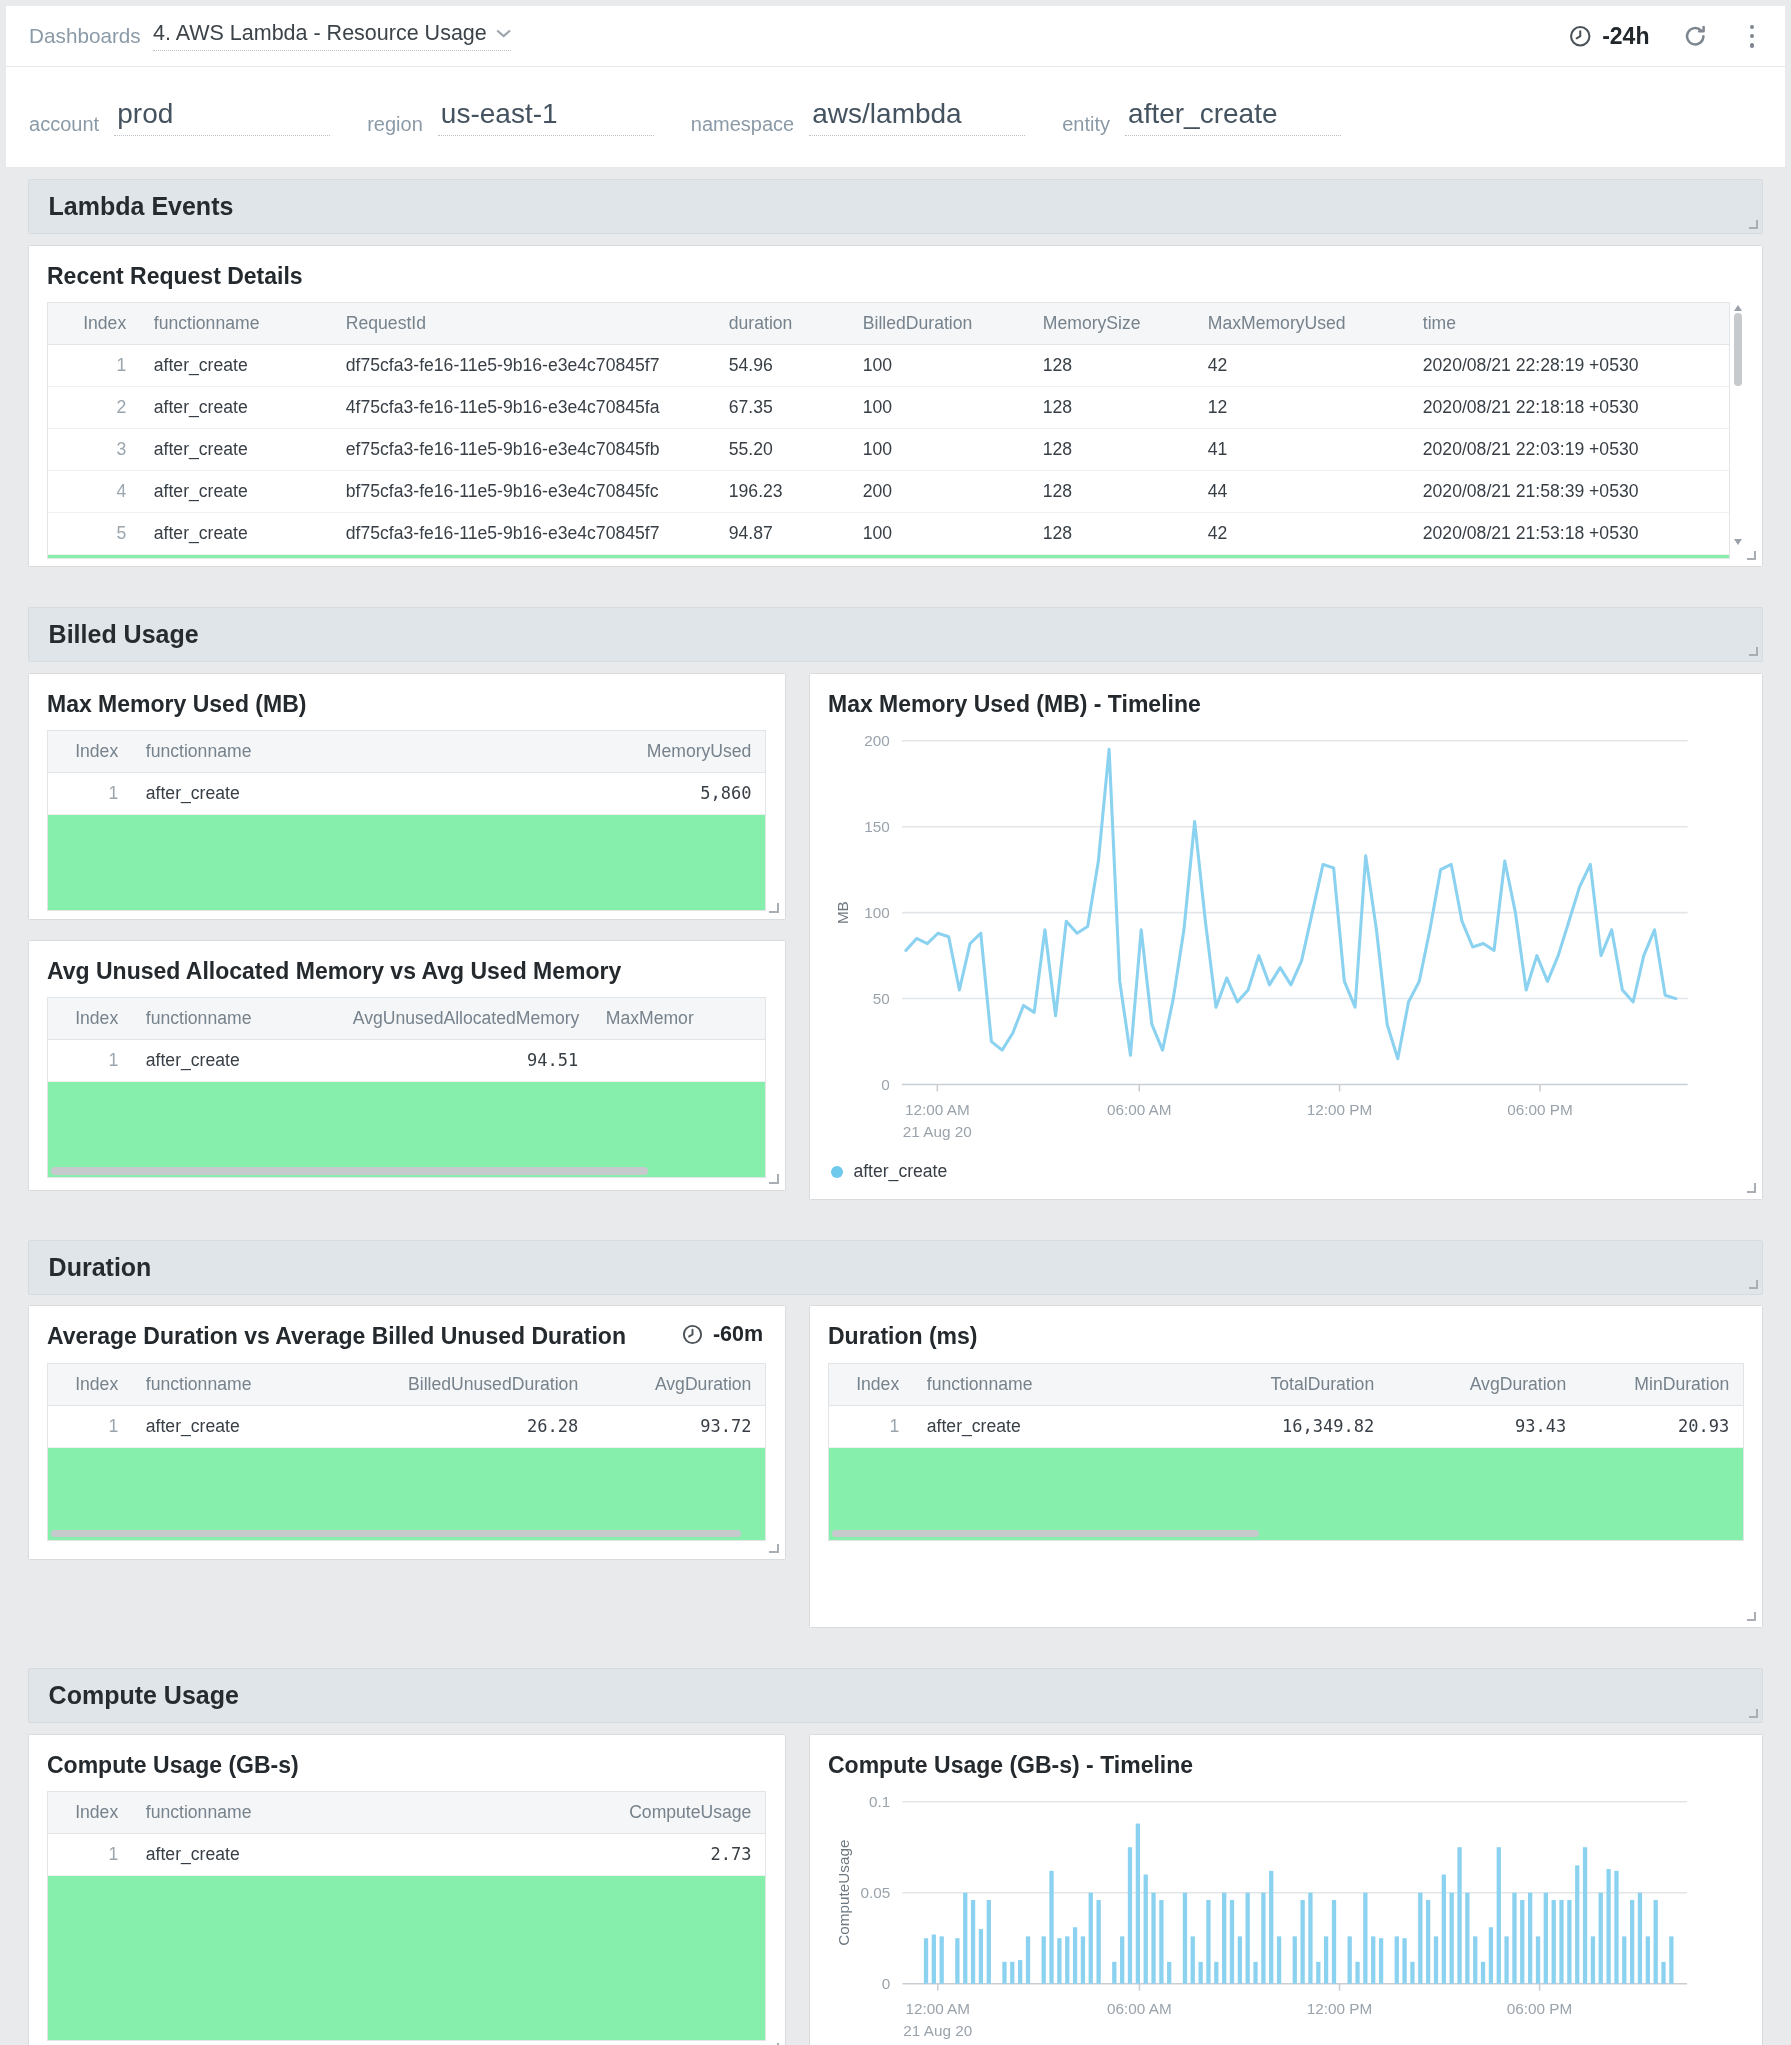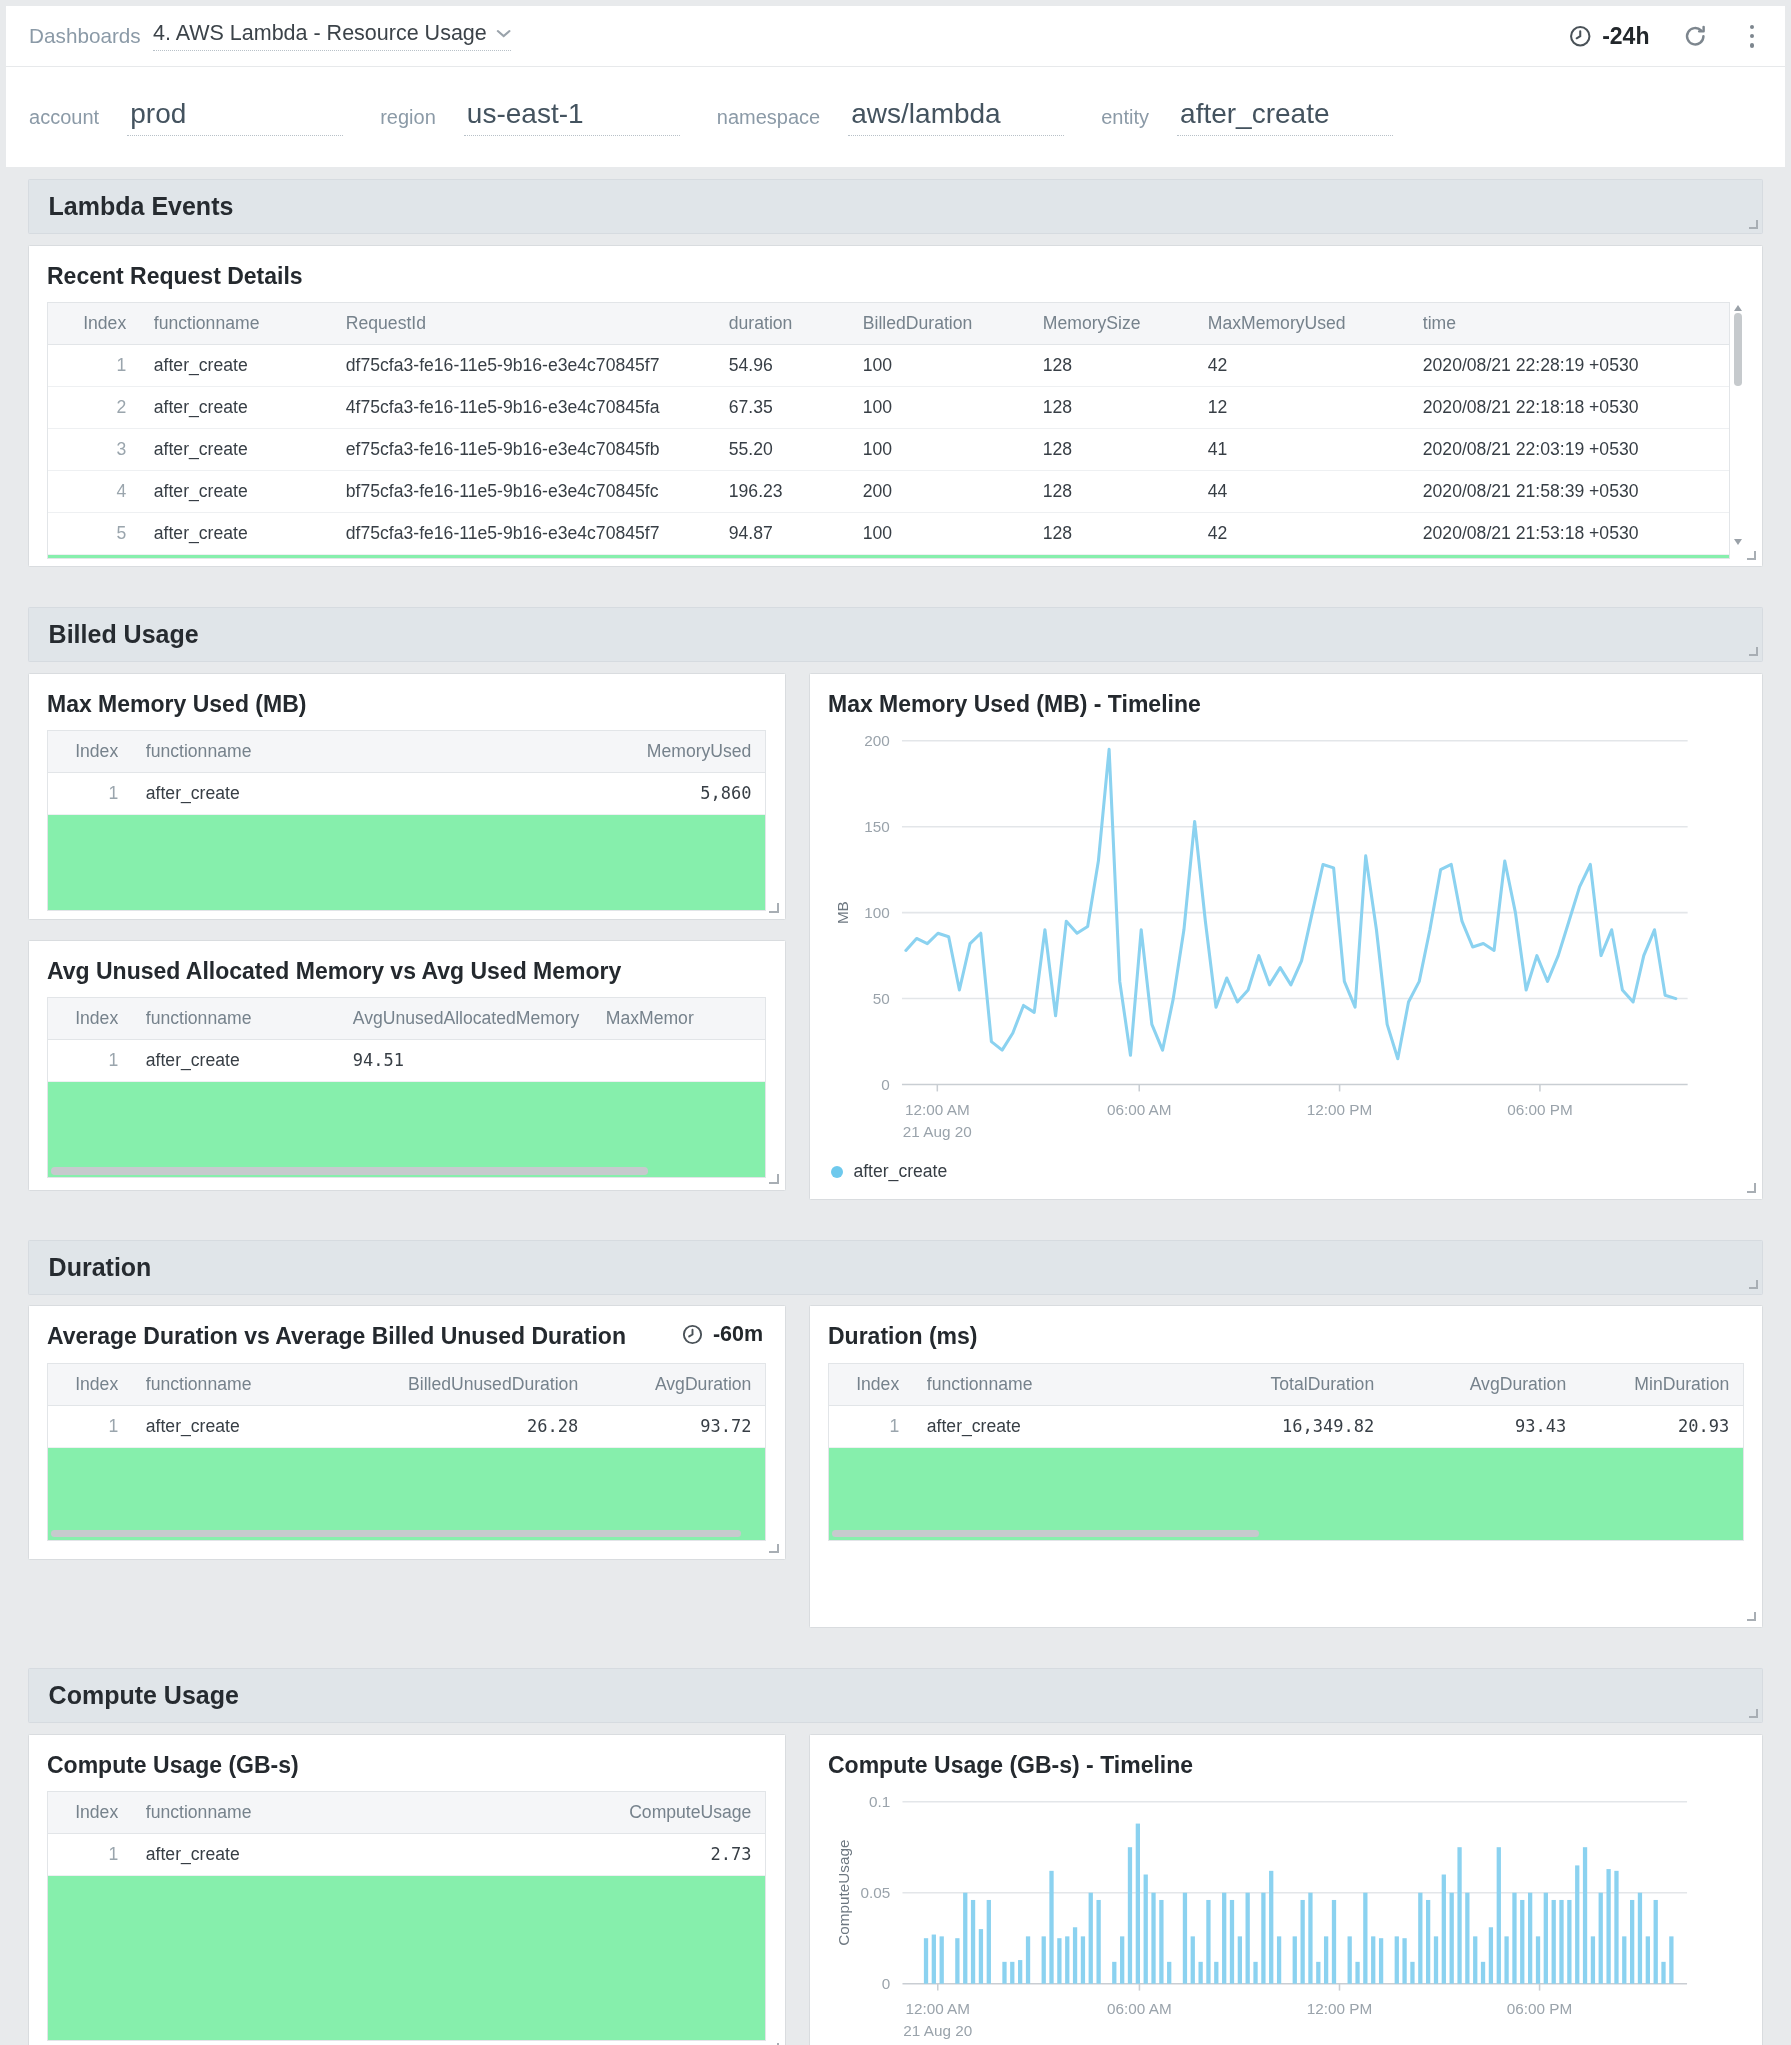--- a/index.html
+++ b/index.html
@@ -25,21 +25,21 @@
   .time-chip { display:inline-flex; align-items:center; gap:9.2px; cursor:pointer; }
   .time-text { font-size:23px; font-weight:bold; color:#22272b; }
   .icon-btn { display:inline-flex; align-items:center; justify-content:center; cursor:pointer; }
   .kebab { flex-direction:column; gap:4.6px; padding:3.1px 7.7px; }
   .kdot { width:4.6px; height:4.6px; border-radius:50%; background:#7d868e; }
   
   .filterbar {
     margin:0 6.1px; height:100px; background:#fff;
     display:flex; align-items:center; padding:0 23px; gap:37px;
   }
-  .f-item { display:flex; align-items:center; gap:28px; }
+  .f-item { display:flex; align-items:flex-end; gap:15px; }
   .f-label { font-size:20px; color:#8b9aa7; }
   .f-value { font-size:28px; color:#44535f; min-width:216px;
     border-bottom:1.5px dotted #b8c1c8; padding:0 3.1px 5.4px; cursor:text; }
   
   .content { margin:0 6.1px; padding:12.3px 21.5px 0; }
   .section { margin-bottom:40px; }
   .sec-head {
     height:55px; background:#e0e5e9; border:0.8px solid #d6dbe0; border-radius:1.5px;
     display:flex; align-items:center; padding:0 20px; position:relative;
     margin-bottom:10.7px;
@@ -260,21 +260,21 @@
           <div class="tbl" style="height:181px">
               <div class="tbl-head">
                 <div class="cell h" style="flex: 0 0 84px; text-align: right;">Index</div>
                 <div class="cell h" style="flex: 0 0 207px;">functionname</div>
                 <div class="cell h" style="flex: 0 0 253px; text-align: right;">AvgUnusedAllocatedMemory</div>
                 <div class="cell h" style="flex: 1 1 0px;">MaxMemor</div>
               </div>
               <div class="tbl-row">
                 <div class="cell idx" style="flex: 0 0 84px; text-align: right;">1</div>
                 <div class="cell" style="flex: 0 0 207px;">after_create</div>
-                <div class="cell mono" style="flex: 0 0 253px; ">94.51</div>
+                <div class="cell mono" style="flex: 0 0 253px; text-align: right;">94.51</div>
                 <div class="cell mono" style="flex: 1 1 0px;"></div>
               </div>
               <div class="tbl-fill"></div>
               <div class="hscroll">
                 <div class="hthumb" style="width: 84%;"></div>
               </div>
             </div>
           <span class="corner"></span>
         </div>
       </div>

